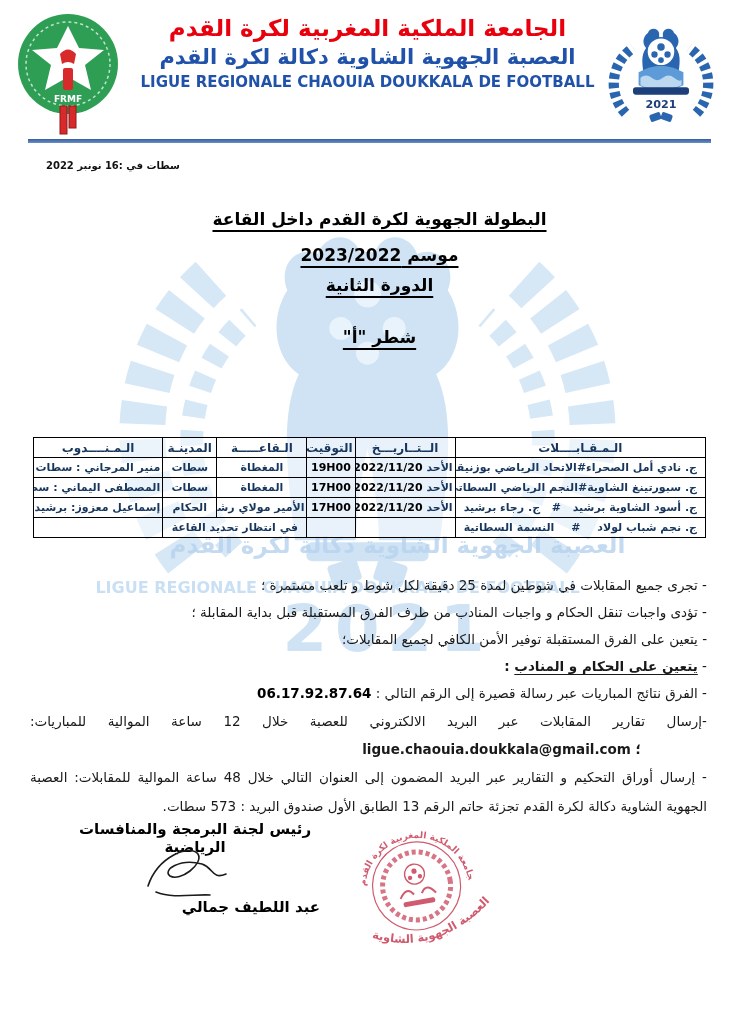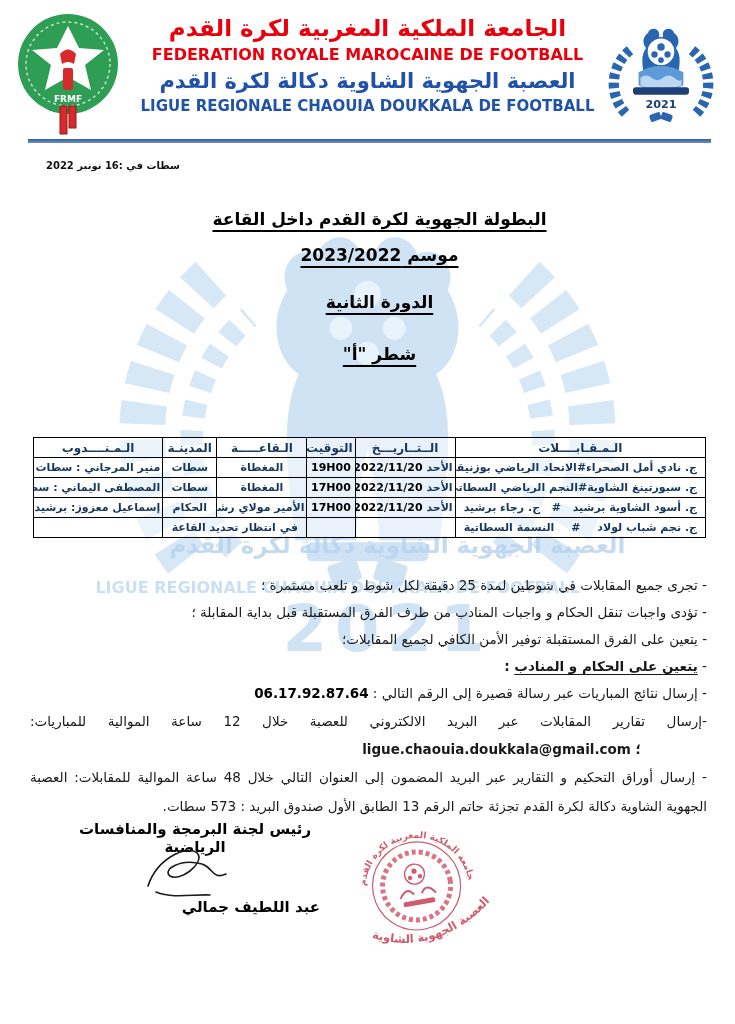--- a/index.html
+++ b/index.html
@@ -11,21 +11,21 @@
   .t-ar-red{color:#e8000d;font-weight:bold;font-size:23px;line-height:30px;margin-top:5px;}
   .t-fr-red{color:#e8000d;font-weight:bold;font-size:16px;line-height:24px;direction:ltr;}
   .t-ar-blue{color:#1f52a8;font-weight:bold;font-size:21px;line-height:28px;}
   .t-fr-blue{color:#1f52a8;font-weight:bold;font-size:15px;line-height:22px;direction:ltr;}
   .hdr-rule{position:absolute;top:131px;left:28px;right:24px;height:4px;background:linear-gradient(#335e9e,#6c8fc4);}
   
   .dateline{position:absolute;top:160px;left:46px;font-size:10px;font-weight:bold;direction:rtl;color:#111;}
   
   .heads{position:absolute;top:209px;left:0;right:0;text-align:center;direction:rtl;color:#000;padding-left:24px;}
   .heads div{font-size:17px;font-weight:bold;text-decoration:underline;text-underline-offset:5px;text-decoration-thickness:1.5px;}
-  .h2m{margin-top:16px;} .h3m{margin-top:27px;text-align:center;} .h4m{margin-top:32px;}
+  .h2m{margin-top:16px;} .h3m{margin-top:10px;text-align:center;} .h4m{margin-top:32px;}
   
   .wm{position:absolute;left:0;top:0;width:735px;height:1024px;z-index:0;pointer-events:none;}
   .wm-ar{position:absolute;top:532px;left:0;right:-60px;text-align:center;direction:rtl;font-size:23px;font-weight:bold;color:#b9d4ee;opacity:.85;}
   .wm-fr{position:absolute;top:578px;left:-60px;right:0;text-align:center;font-size:16px;font-weight:bold;color:#c4dcf2;opacity:.9;}
   .wm-yr{position:absolute;top:592px;left:0;right:-40px;text-align:center;font-size:64px;font-weight:bold;color:#cfe3f5;letter-spacing:8px;}
   .content{position:relative;z-index:1;}
   
   table.fx{position:absolute;top:437px;left:33px;width:673px;border-collapse:collapse;direction:rtl;font-size:11px;font-weight:bold;color:#17365d;table-layout:fixed;}
   table.fx td,table.fx th{border:1px solid #000;height:19px;padding:0 2px;text-align:center;background:rgba(255,255,255,.55);overflow:hidden;white-space:nowrap;}
   table.fx th{font-size:12px;}
@@ -107,21 +107,20 @@
         </g>
     <path d="M36,52 q24,-14 48,0 l0,14 q-24,12 -48,0 Z" fill="#5d9bd8"></path>
     <path d="M38,58 q6,-5 12,0 q6,5 12,0 q6,-5 12,0 q6,5 8,2 l0,6 q-24,10 -44,0 Z" fill="#bcd7f0"></path>
     <rect x="30" y="68" width="60" height="8" rx="3" fill="#1d3f7a"></rect>
     <text x="60" y="90" text-anchor="middle" font-size="12" font-weight="bold" fill="#1d3f7a" font-family="DejaVu Sans, sans-serif">2021</text>
     <rect x="48" y="96" width="12" height="8" rx="2" fill="#2a66b0" transform="rotate(-20 54 100)"></rect>
     <rect x="60" y="96" width="12" height="8" rx="2" fill="#2a66b0" transform="rotate(20 66 100)"></rect>
   </svg>
   <div class="hdr-titles">
     <div class="t-ar-red">الجامعة الملكية المغربية لكرة القدم</div>
-    <div class="t-fr-red">FEDERATION ROYALE MAROCAINE DE FOOTBALL</div>
     <div class="t-ar-blue">العصبة الجهوية الشاوية دكالة لكرة القدم</div>
     <div class="t-fr-blue">LIGUE REGIONALE CHAOUIA DOUKKALA DE FOOTBALL</div>
   </div>
   <div class="hdr-rule"></div>
 </div>
 
 <div class="dateline">سطات في :16 نونبر 2022</div>
 
 <div class="heads">
   <div>البطولة الجهوية لكرة القدم داخل القاعة</div>
@@ -204,21 +203,21 @@
     <td></td>
   </tr>
 </tbody>
     </table>
 
 <div class="notes">
   <p>- تجرى جميع المقابلات في شوطين لمدة 25 دقيقة لكل شوط و تلعب مستمرة ؛</p>
   <p>- تؤدى واجبات تنقل الحكام و واجبات المنادب  من طرف الفرق المستقبلة قبل بداية المقابلة ؛</p>
   <p>- يتعين على الفرق المستقبلة توفير الأمن الكافي لجميع المقابلات؛</p>
   <p><span>- </span><span class="bold-u">يتعين على الحكام و المنادب</span><b> :</b></p>
-  <p><span>- إرسال نتائج المباريات عبر رسالة قصيرة إلى الرقم التالي : </span><b class="blk">06.17.92.87.64</b></p>
+  <p><span>- الفرق نتائج المباريات عبر رسالة قصيرة إلى الرقم التالي : </span><b class="blk">06.17.92.87.64</b></p>
   <p class="just">-إرسال تقارير المقابلات عبر البريد الالكتروني للعصبة خلال 12 ساعة الموالية للمباريات:</p>
   <p class="emailline"><span>ligue.chaouia.doukkala@gmail.com</span><span class="mark"> ؛</span></p>
   <p class="wrapjust">- إرسال أوراق التحكيم و التقارير عبر البريد المضمون إلى العنوان التالي خلال 48 ساعة الموالية للمقابلات: العصبة الجهوية الشاوية دكالة لكرة القدم تجزئة حاتم الرقم 13 الطابق الأول صندوق البريد : 573 سطات.</p>
 </div>
 
 <div class="sig-title">رئيس لجنة البرمجة والمنافسات الرياضية</div>
 <svg class="sig-draw" width="130" height="58" viewBox="0 0 130 58">
   <g fill="none" stroke="#1b1b1b" stroke-width="1.6" stroke-linecap="round">
     <path d="M20,44 C30,14 62,2 70,12 C76,22 52,40 42,34 C34,28 52,16 74,22 C86,26 84,38 98,32"></path>
     <path d="M28,50 C46,57 66,52 82,53"></path>

